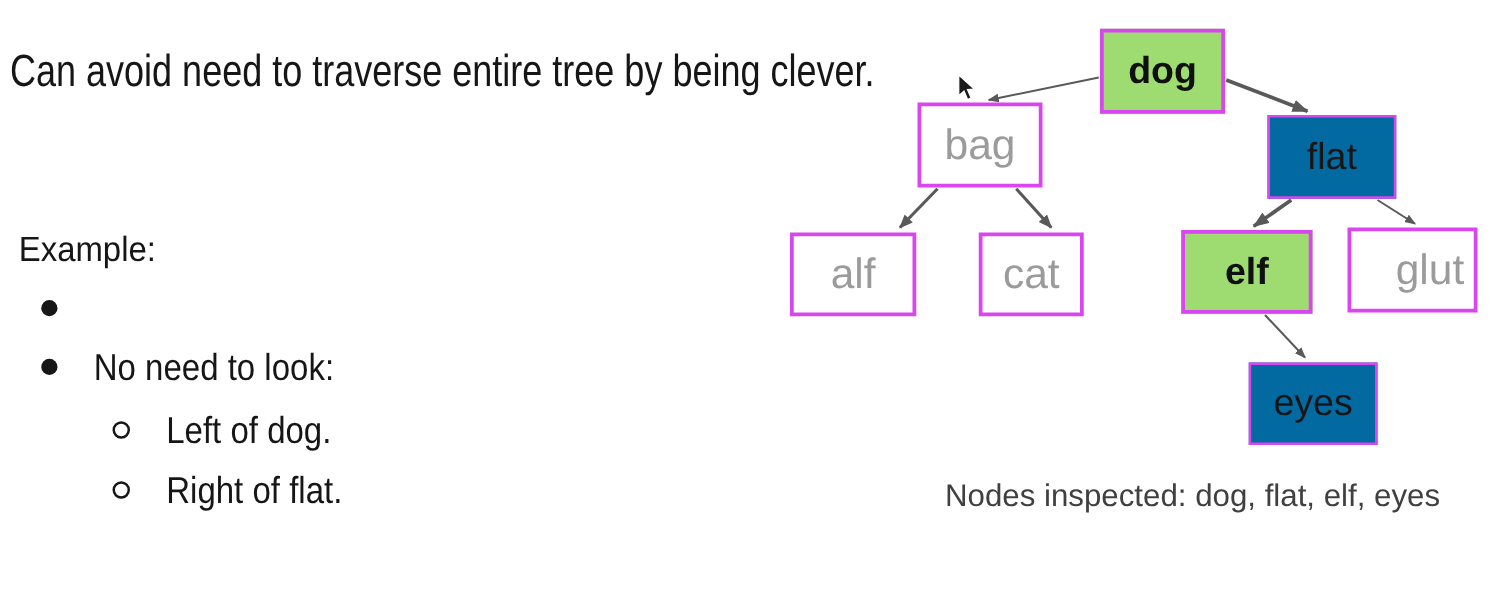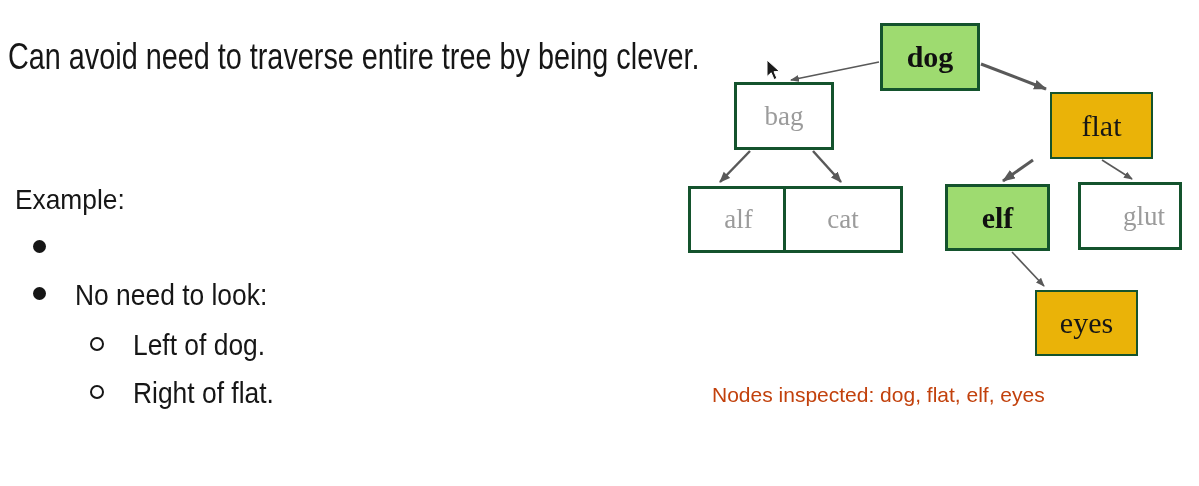--- a/index.html
+++ b/index.html
@@ -28,40 +28,40 @@
     font-family:"DejaVu Sans Mono","Liberation Mono",monospace; white-space:nowrap;
   }
   .body-line {
     position:absolute; font-size:30px; color:#161616; white-space:nowrap;
     transform:scaleX(0.88); transform-origin:left top;
   }
   .no-need { left:75px; top:278px; }
   .sub1 { left:133px; top:328px; }
   .sub2 { left:133px; top:376px; }
   .caption-line {
-    position:absolute; left:712px; font-size:21px; color:#c2410c; white-space:nowrap;
+    position:absolute; left:756px; font-size:25px; color:#404040; white-space:nowrap;
   }
   .cap1 { top:383px; }
   .cap2 { top:411px; }
 
   .edges { position:absolute; left:0; top:0; pointer-events:none; }
 
   .node {
     position:absolute; display:flex; align-items:center; justify-content:center;
-    box-sizing:border-box; border:3px solid #14532d; font-size:30px; color:#161616;font-family:Liberation Serif, serif;
+    box-sizing:border-box; border:3px solid #d946ef; font-size:30px; color:#161616;
   }
   .state-matching  { background:#9edb70; font-weight:bold; color:#101010; }
-  .state-inspected { background:#eab308;margin-left:36px; }
-  .state-skipped   { background:#ffffff; color:#9b9b9b; font-size:27px; }
+  .state-inspected { background:#0369a1; }
+  .state-skipped   { background:#ffffff; color:#9b9b9b; font-size:34px; }
 
   .n-dog  { left:880px;  top:23px;  width:100px; height:68px; }
   .n-bag  { left:734px;  top:82px;  width:100px; height:68px; }
   .n-flat { left:1014px; top:92px;  width:103px; height:67px; border-width:2px; }
-  .n-alf  { left:688px;  top:186px; width:101px; height:67px; }
-  .n-cat  { left:783px;  top:186px; width:120px; height:67px; }
+  .n-alf  { left:632px;  top:186px; width:101px; height:67px; }
+  .n-cat  { left:783px;  top:186px; width:84px; height:67px; }
   .n-elf  { left:945px;  top:184px; width:105px; height:67px; }
   .n-glut { left:1078px; top:182px; width:104px; height:68px;padding-left:28px; }
   .n-eyes { left:999px;  top:290px; width:103px; height:66px; border-width:2px; }
 
   .cursor { position:absolute; left:766px; top:59px; }
 </style>
 </head>
 <body>
 
 <div class="slide">

